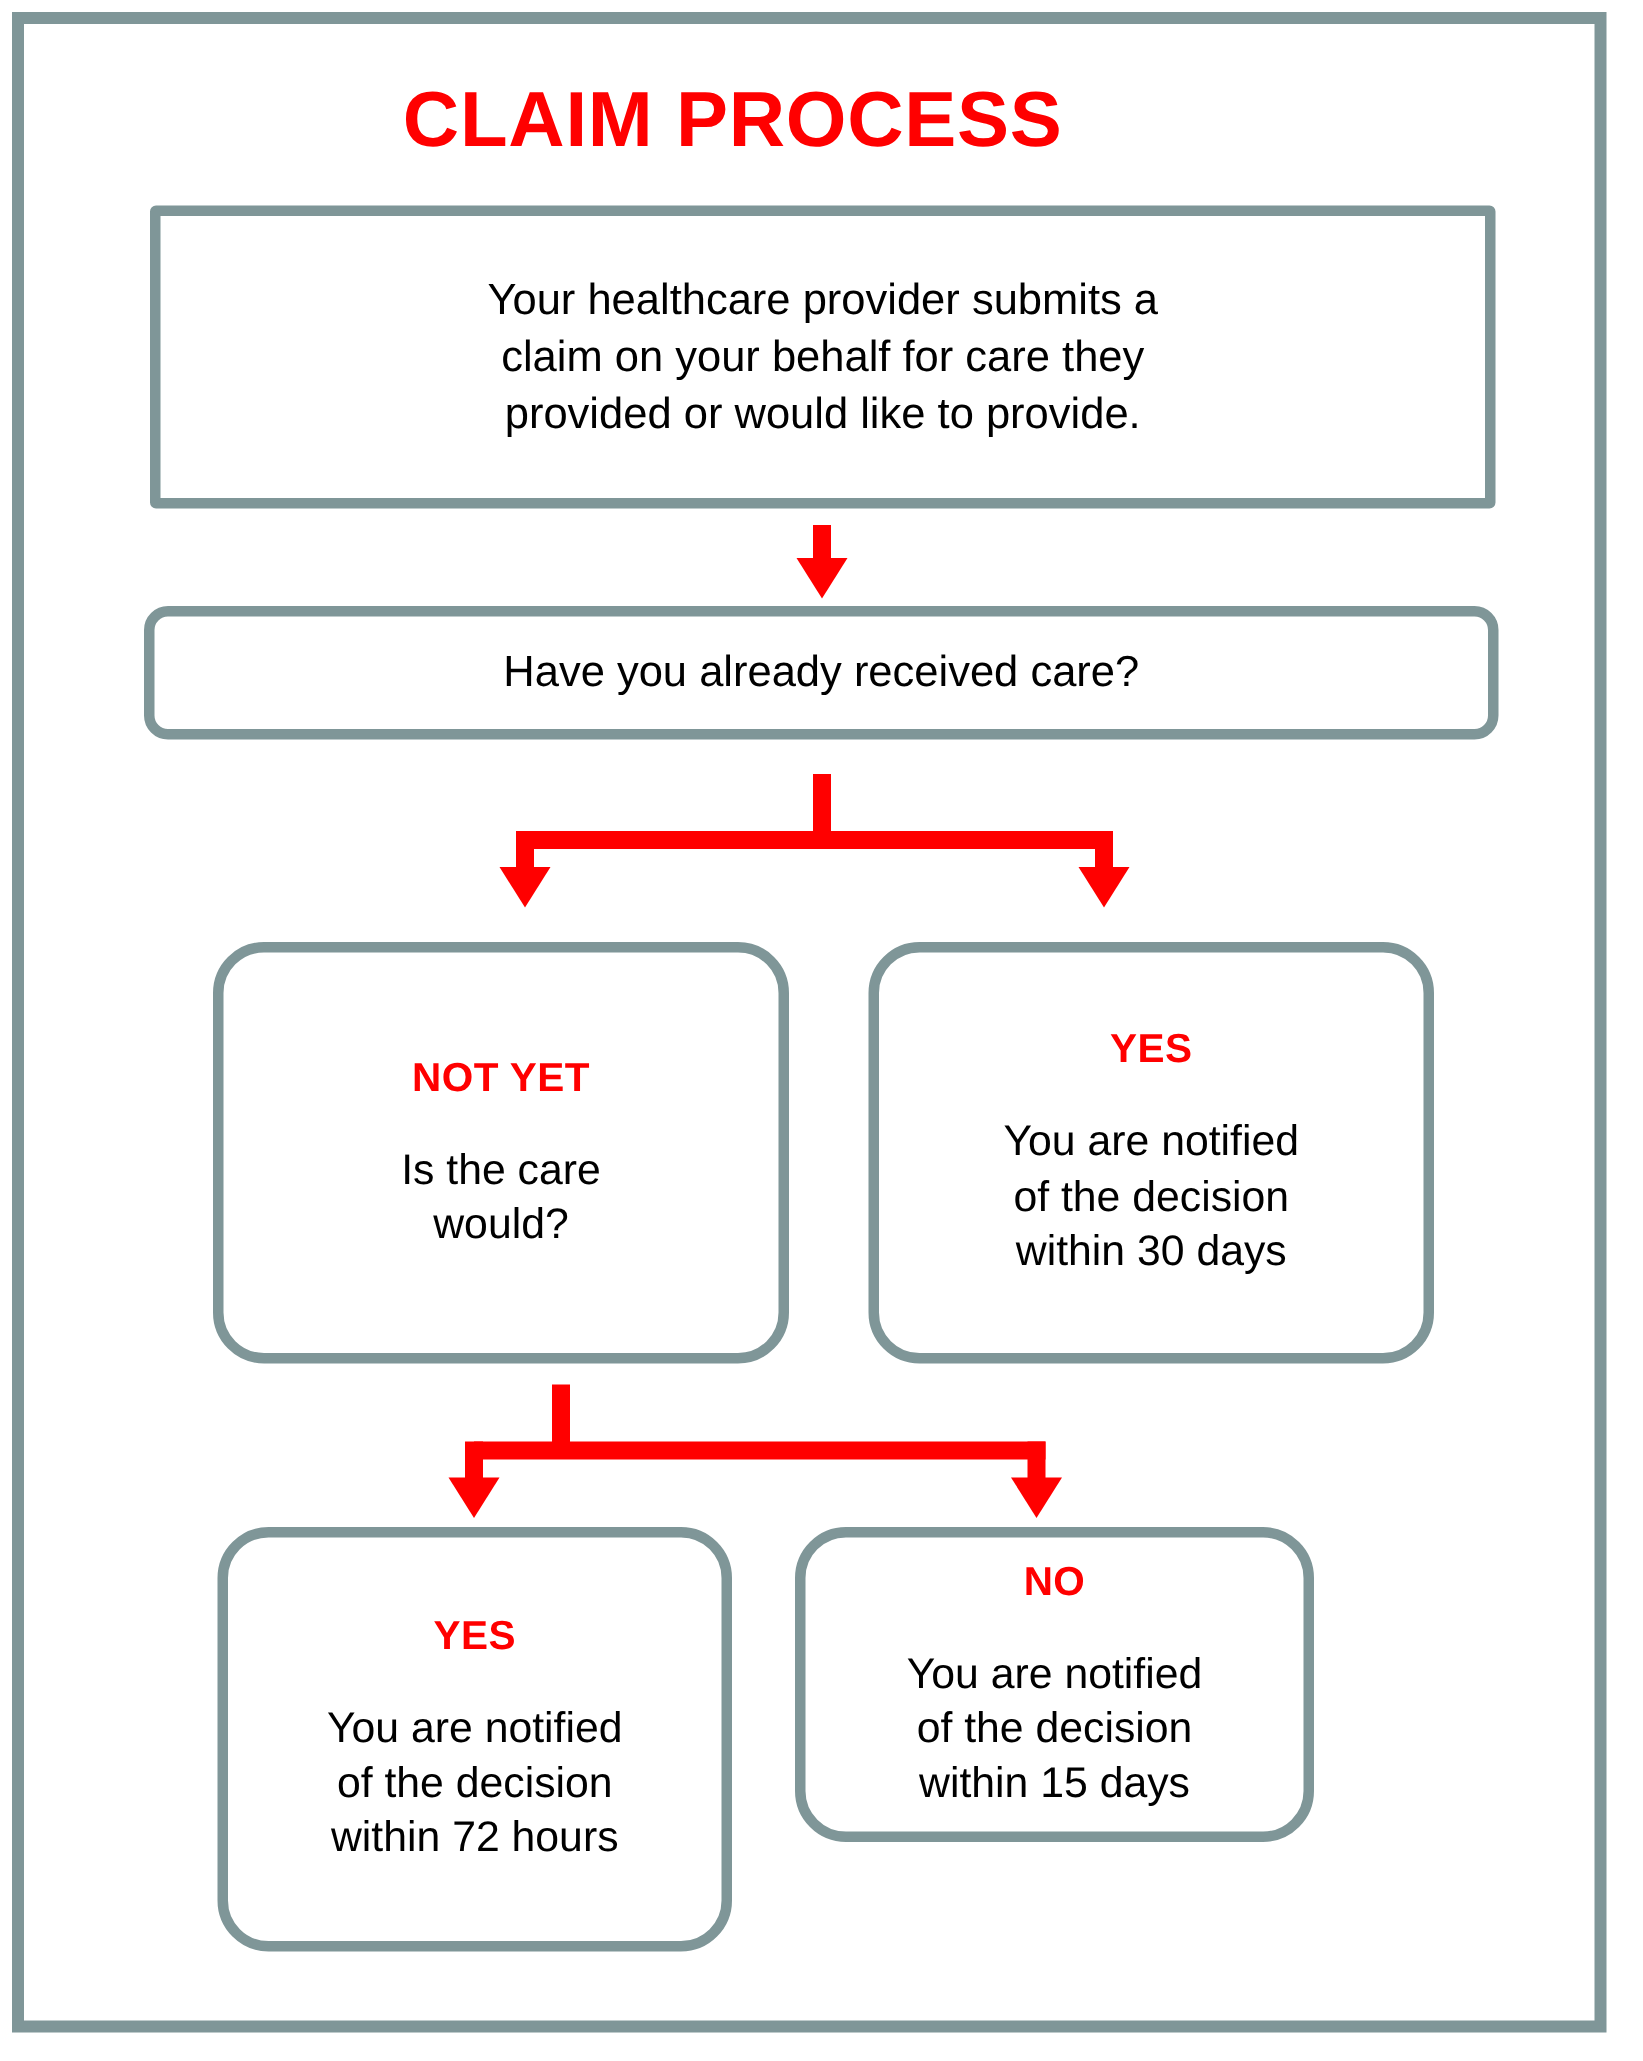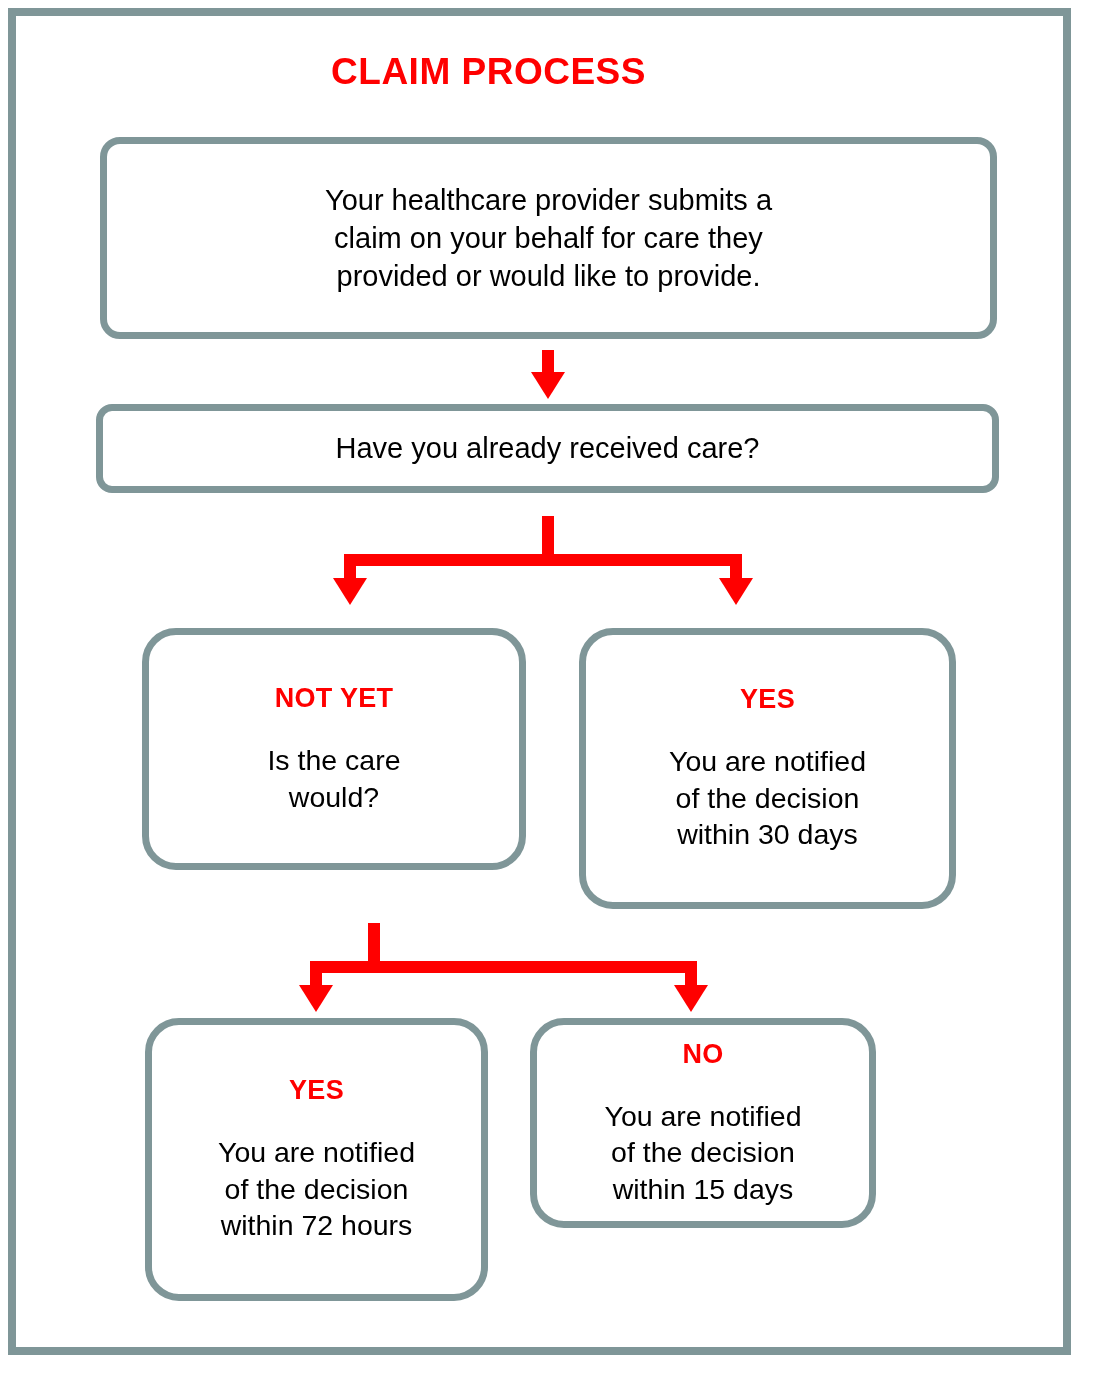--- a/index.html
+++ b/index.html
@@ -30,21 +30,21 @@
   }
 
   
   .title {
     position: absolute;
     left: 0;
     top: 52px;
     width: 977px;
     text-align: center;
     color: #ff0000;
-    font-size: 37px;
+    font-size: 52px;
     font-weight: bold;
     letter-spacing: 0.5px;
     line-height: 1.1;
   }
 
   
   .node {
     position: absolute;
     box-sizing: border-box;
     background: #ffffff;
@@ -69,40 +69,40 @@
     margin-bottom: 28px;
     letter-spacing: 0.3px;
   }
 
   
   #box-intro {
     left: 100px;
     top: 137px;
     width: 897px;
     height: 202px;
-    border-radius: 20px;
+    border-radius: 4px;
   }
   #box-intro .body-text { font-size: 29px; line-height: 1.32; }
 
   
   #box-question {
     left: 96px;
     top: 404px;
     width: 903px;
     height: 89px;
     border-radius: 16px;
   }
   #box-question .body-text { font-size: 29px; }
 
   
   #box-notyet {
     left: 142px;
     top: 628px;
     width: 384px;
-    height: 242px;
+    height: 281px;
     border-radius: 34px;
   }
   #box-yes30 {
     left: 579px;
     top: 628px;
     width: 377px;
     height: 281px;
     border-radius: 34px;
   }
 

